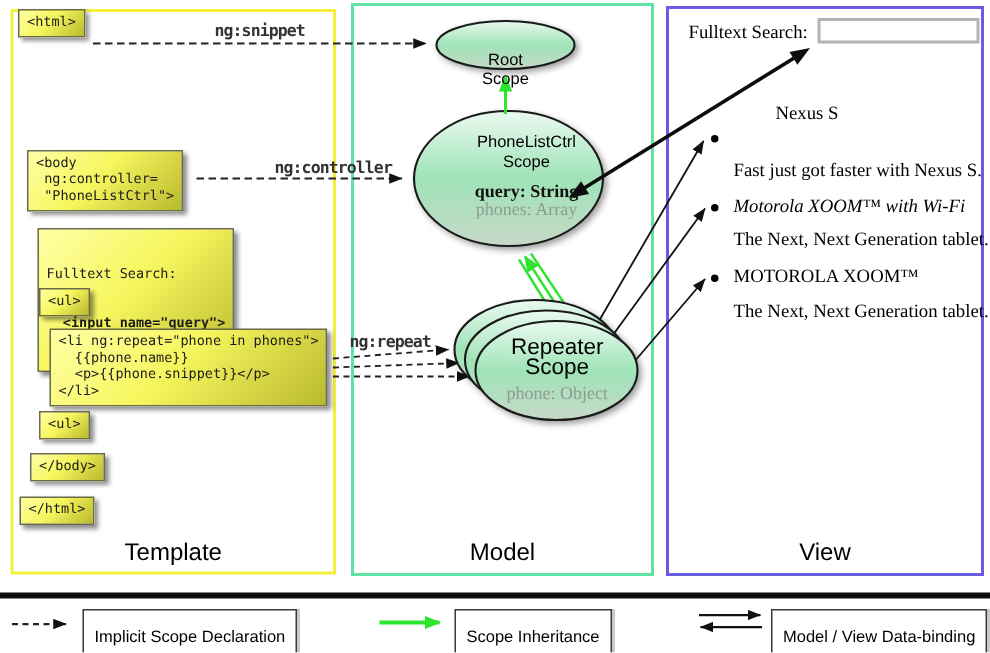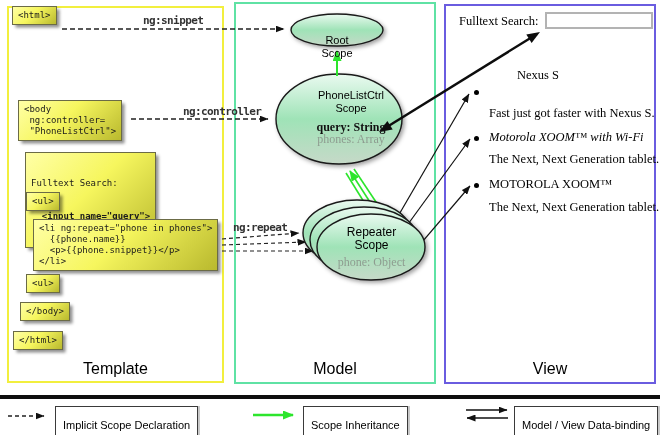--- a/index.html
+++ b/index.html
@@ -119,21 +119,21 @@
     <div class="scope-name">Root
 Scope</div>
   </div>
   <div class="scope-label" style="left:276px;top:89px;width:150px;">
     <div class="scope-name">PhoneListCtrl
 Scope</div>
     <div class="scope-prop prop-bold" style="margin-top:7px;">query: String</div>
     <div class="scope-prop prop-gray">phones: Array</div>
   </div>
   <div class="scope-label" style="left:315px;top:226px;width:113px;">
-    <div class="scope-name" style="font-size:12px;">Repeater
+    <div class="scope-name" style="font-size:15px;">Repeater
 Scope</div>
     <div class="scope-prop prop-gray" style="margin-top:5px;">phone: Object</div>
   </div>
 
   <div class="view-label serif" style="left:459px;top:14px;">Fulltext Search:</div>
   <input class="vinput" type="text" value="" style="">
 
   <div class="bullet" style="left:474px;top:90px;"></div>
   <div class="view-label serif" style="left:489px;top:68px;margin-left:28px;">Nexus S</div>
   <div class="view-label serif" style="left:489px;top:106px;">Fast just got faster with Nexus S.</div>

